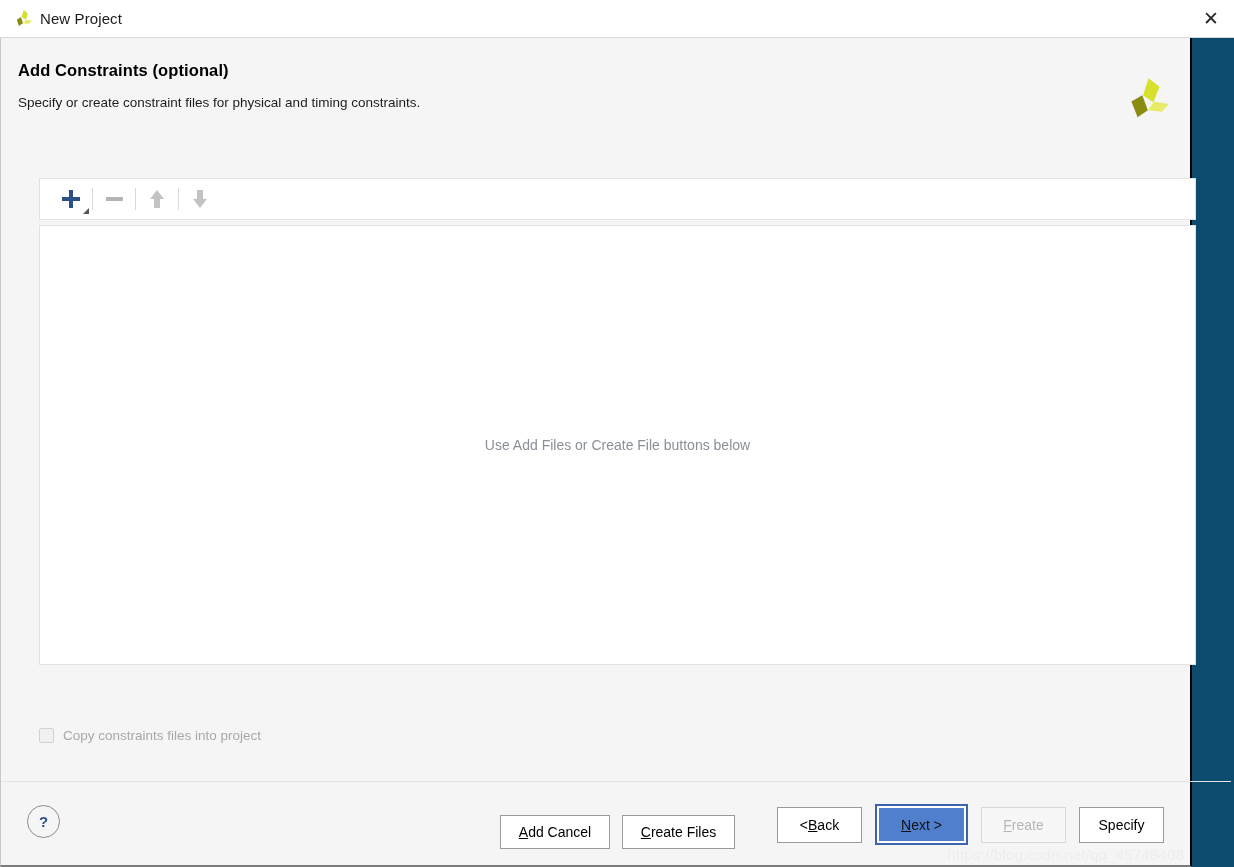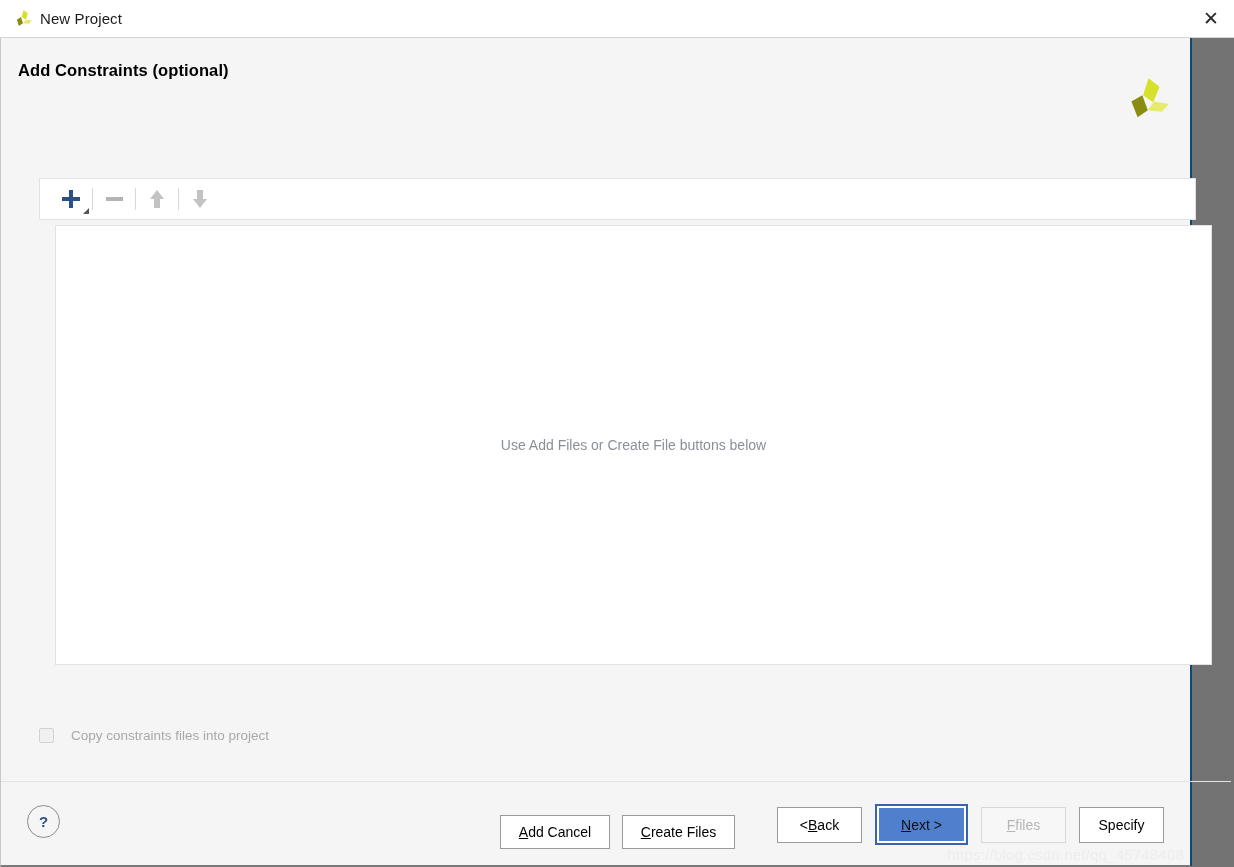--- a/index.html
+++ b/index.html
@@ -13,21 +13,21 @@
     font-family: "Liberation Sans", sans-serif;
     -webkit-font-smoothing: antialiased;
     overflow: hidden;
   }
 
   .dialog {
     position: relative;
     width: 1234px;
     height: 867px;
     box-sizing: border-box;
-    background: #737373;
+    background: #0c4a6e;
   }
 
   
   .titlebar {
     position: absolute;
     left: 0; top: 0;
     width: 1234px;
     height: 38px;
     background: #ffffff;
     border-bottom: 1px solid #d6d6d6;
@@ -64,21 +64,21 @@
 
   
   .body-frame {
     position: absolute;
     left: 0;
     top: 38px;
     width: 1192px;
     height: 829px;
     background: #f5f5f5;
     border-left: 1px solid #c8c8c8;
-    border-right: 2px solid #0c4a6e;
+    border-right: 2px solid #000000;
     border-bottom: 2px solid #7a7a7a;
     box-sizing: border-box;
   }
 
   
   .page-title {
     position: absolute;
     left: 17px;
     top: 23px;
     font-size: 16.5px;
@@ -204,21 +204,20 @@
     left: 0;
     top: 47px;
     width: 1157px;
     height: 440px;
     background: #ffffff;
     border: 1px solid #e2e2e2;
     box-sizing: border-box;
     display: flex;
     align-items: center;
     justify-content: center;
-    margin-left: 16px;
   }
   .empty-msg {
     font-size: 14px;
     color: #8a8f98;
   }
 
   
   .action-row {
     position: absolute;
     left: 0;
@@ -245,21 +244,20 @@
   .btn-createfile { width: 113px; }
   .mn { text-decoration: underline; }
 
   
   .copy-row {
     position: absolute;
     left: 38px;
     top: 690px;
     display: flex;
     align-items: center;
-    gap: 8px;
   }
   .checkbox {
     width: 15px;
     height: 15px;
     border: 1px solid #d2d2d2;
     background: #f0f0f0;
     border-radius: 2px;
     box-sizing: border-box;
   }
   .copy-label {
@@ -352,20 +350,21 @@
       <polygon points="14,34 26,26 32,44 20,52" fill="#8a8c12"></polygon>
       <polygon points="32,44 40,34 58,36 50,46" fill="#e6ec6a"></polygon>
     </svg>
     <span class="title-text">New Project</span>
     <div class="close-btn">✕</div>
   </div>
 
   <div class="body-frame">
 
     <div class="page-title">Add Constraints (optional)</div>
+    <div class="page-subtitle">Specify or create constraint files for physical and timing constraints.</div>
 
     <svg class="brand-logo" viewBox="0 0 64 64">
       <polygon points="34,4 48,15 40,35 27,26" fill="#d7e02b"></polygon>
       <polygon points="12,34 26,26 33,45 20,54" fill="#8a8c12"></polygon>
       <polygon points="33,45 41,34 60,37 51,47" fill="#e6ec6a"></polygon>
     </svg>
 
     <div class="files-panel">
 
       <div class="toolbar">
@@ -417,21 +416,21 @@
           <span>&lt; </span>
           <span class="mn">B</span>
           <span>ack</span>
         </div>
       <div class="nav-btn primary">
           <span class="mn">N</span>
           <span>ext &gt;</span>
         </div>
       <div class="nav-btn disabled">
           <span class="mn">F</span>
-          <span>files</span>
+          <span>reate</span>
         </div>
       <div class="nav-btn">
           <span>Specify</span>
         </div>
     </div>
 
     <div class="watermark">https://blog.csdn.net/qq_45748408</div>
   </div>
 </div>
 

